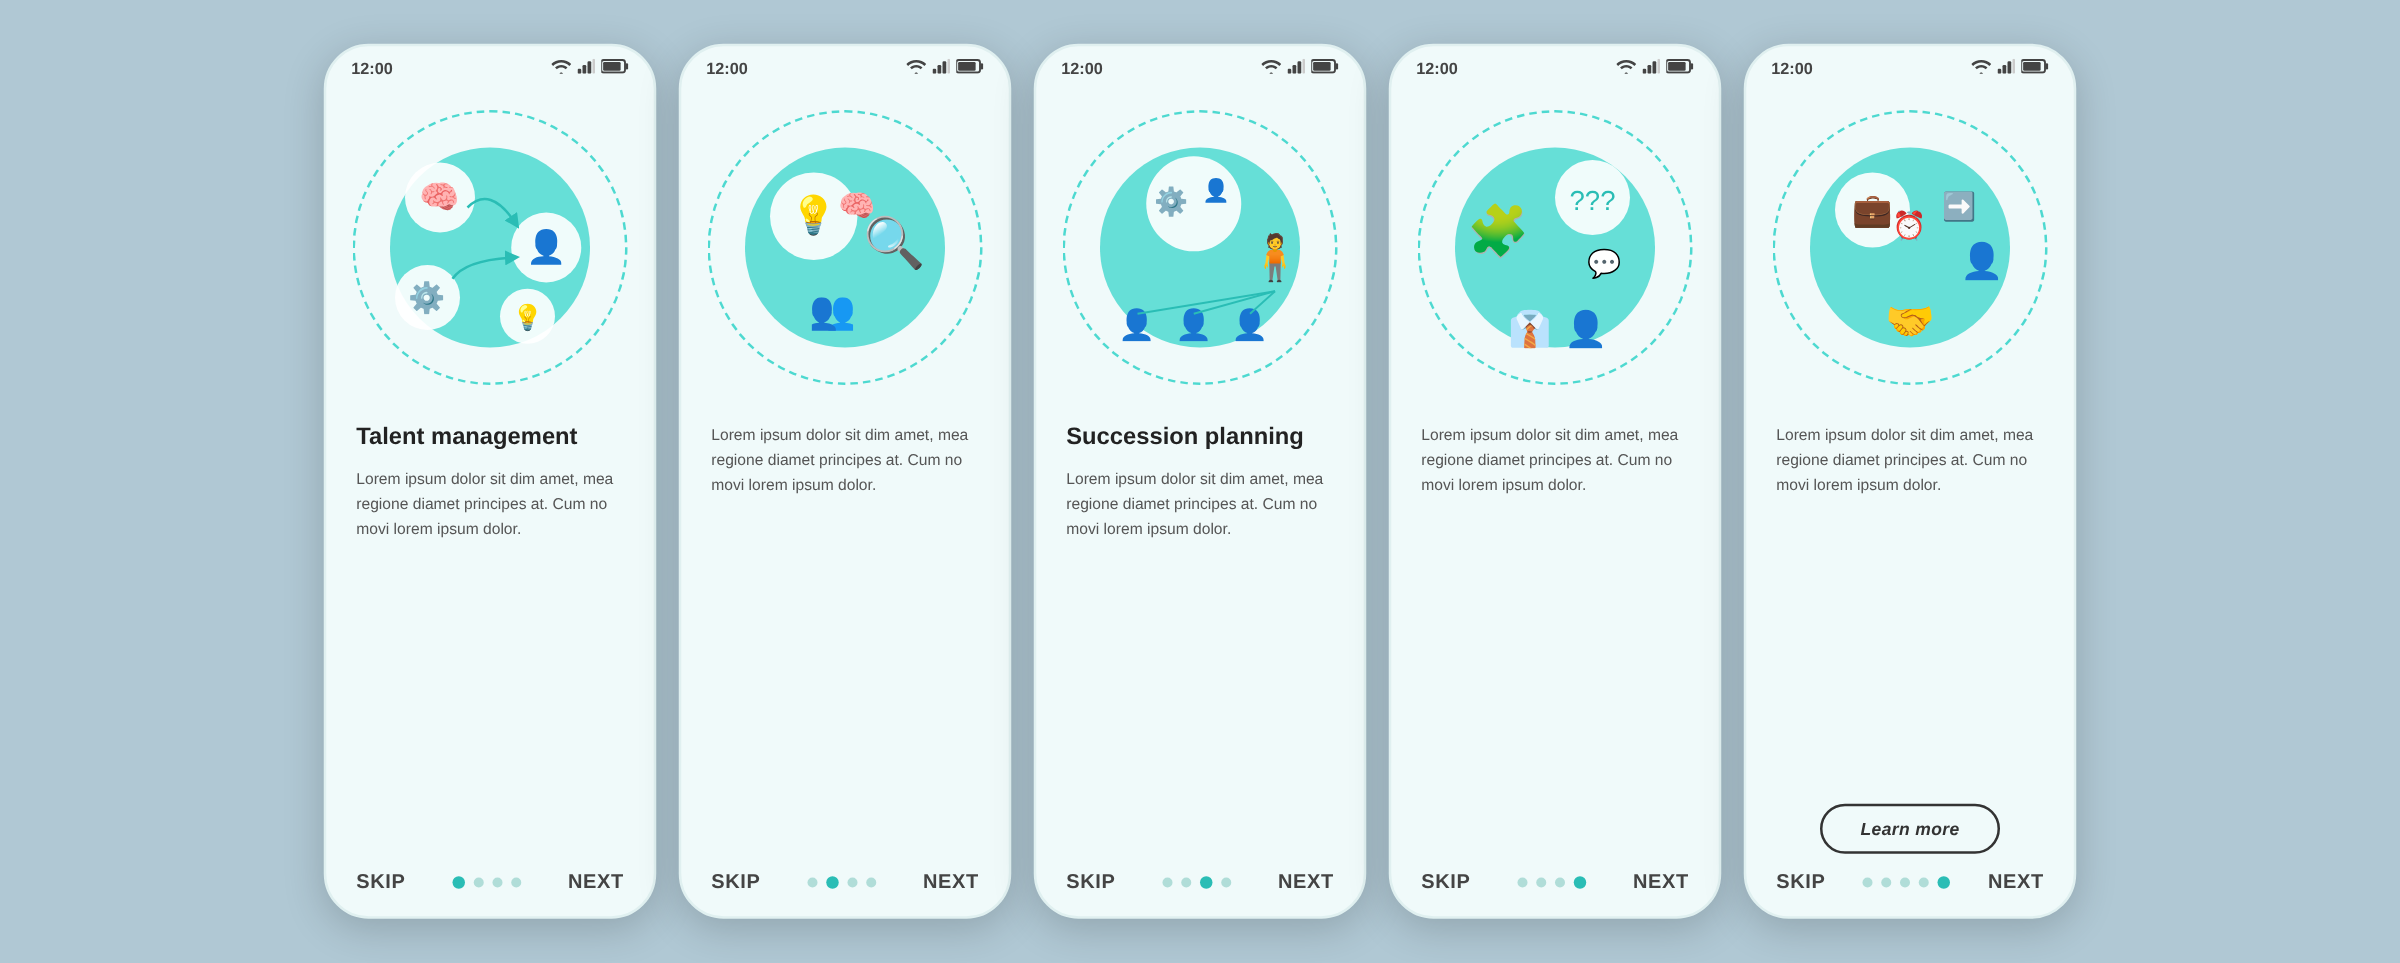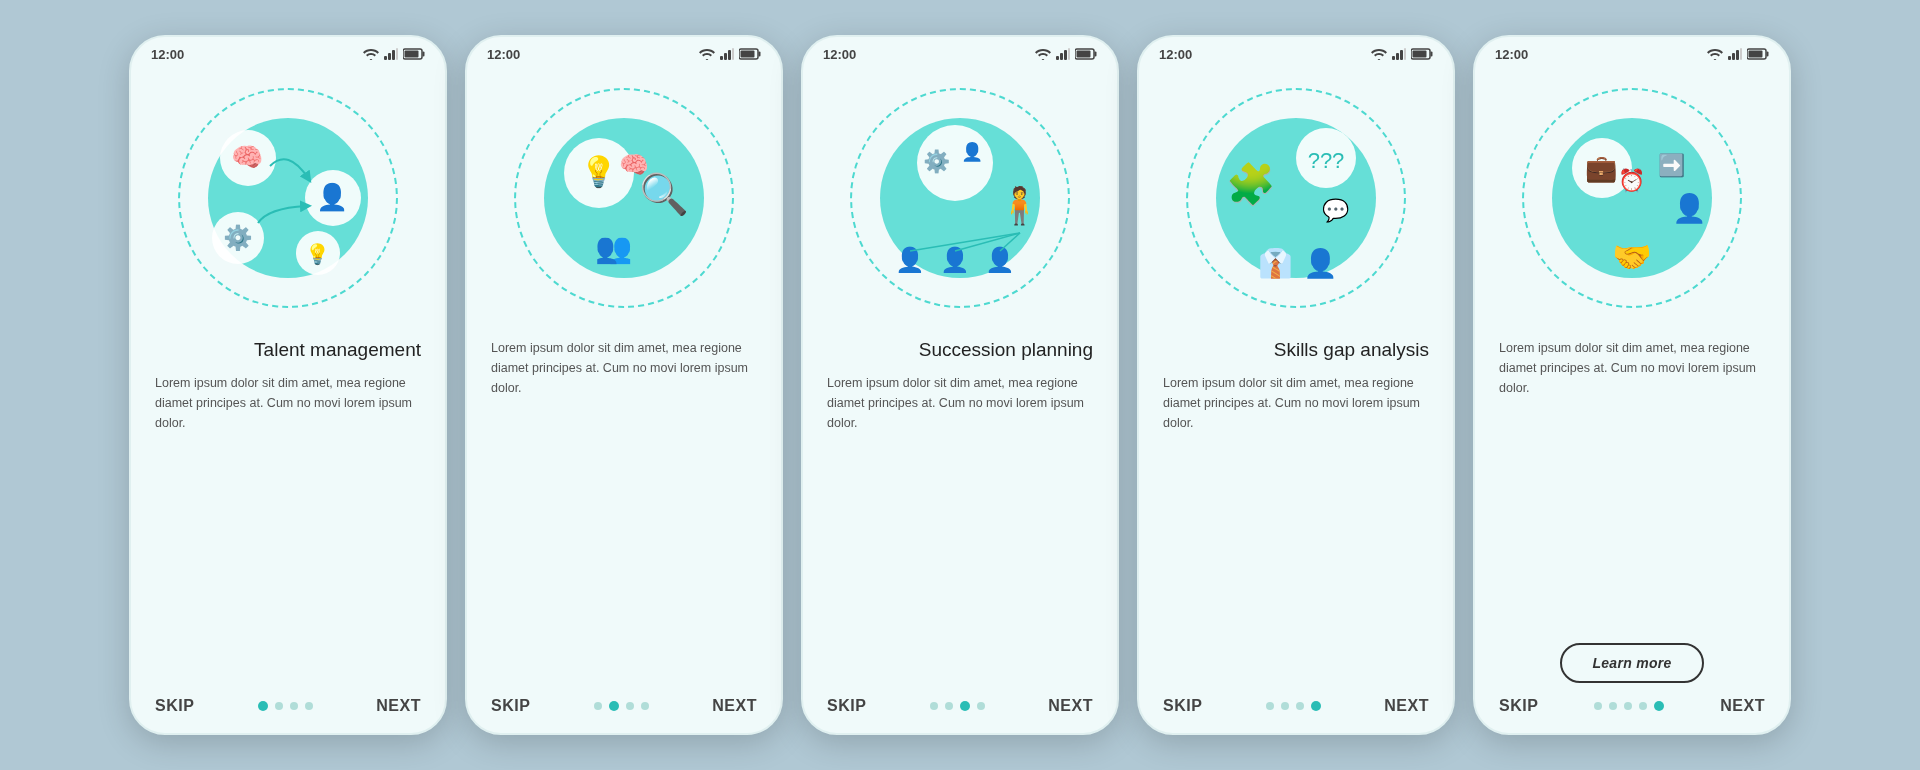--- a/index.html
+++ b/index.html
@@ -16,21 +16,21 @@
     }
 
     .phones-container {
       display: flex;
       gap: 18px;
       align-items: center;
       justify-content: center;
     }
 
     .phone {
-      width: 318px;
+      width: 266px;
       height: 700px;
       background: #f0fafa;
       border-radius: 36px;
       box-shadow: 0 8px 32px rgba(0,0,0,0.18);
       display: flex;
       flex-direction: column;
       overflow: hidden;
       border: 2px solid #e0f0f0;
       position: relative;
     }
@@ -101,25 +101,24 @@
     
     .content-area {
       flex: 1;
       padding: 10px 24px 0 24px;
       display: flex;
       flex-direction: column;
     }
 
     .card-title {
       font-size: 19px;
-      font-weight: 400;
+      font-weight: 700;
       color: #222;
       margin-bottom: 10px;
       line-height: 1.3;
-      text-align: right;
     }
 
     .card-description {
       font-size: 12.5px;
       color: #555;
       line-height: 1.6;
       flex: 1;
     }
 
     .learn-more-btn {
@@ -413,21 +412,20 @@
           <text x="130" y="70" text-anchor="middle" font-size="22" fill="#2abdb5">???</text>
 
           <text x="140" y="120" text-anchor="middle" font-size="22" fill="#2abdb5">💬</text>
 
           <text x="80" y="175" text-anchor="middle" font-size="28" fill="#2abdb5">👔</text>
           <text x="125" y="175" text-anchor="middle" font-size="28" fill="#2abdb5">👤</text>
         </svg>
       </div>
     </div>
     <div class="content-area">
-      <div class="card-title">Skills gap analysis</div>
       <div class="card-description">Lorem ipsum dolor sit dim amet, mea regione diamet principes at. Cum no movi lorem ipsum dolor.</div>
     </div>
     <div class="nav-bar">
       <span class="nav-label">SKIP</span>
       <div class="dots">
         <div class="dot"></div>
         <div class="dot"></div>
         <div class="dot"></div>
         <div class="dot active"></div>
       </div>

